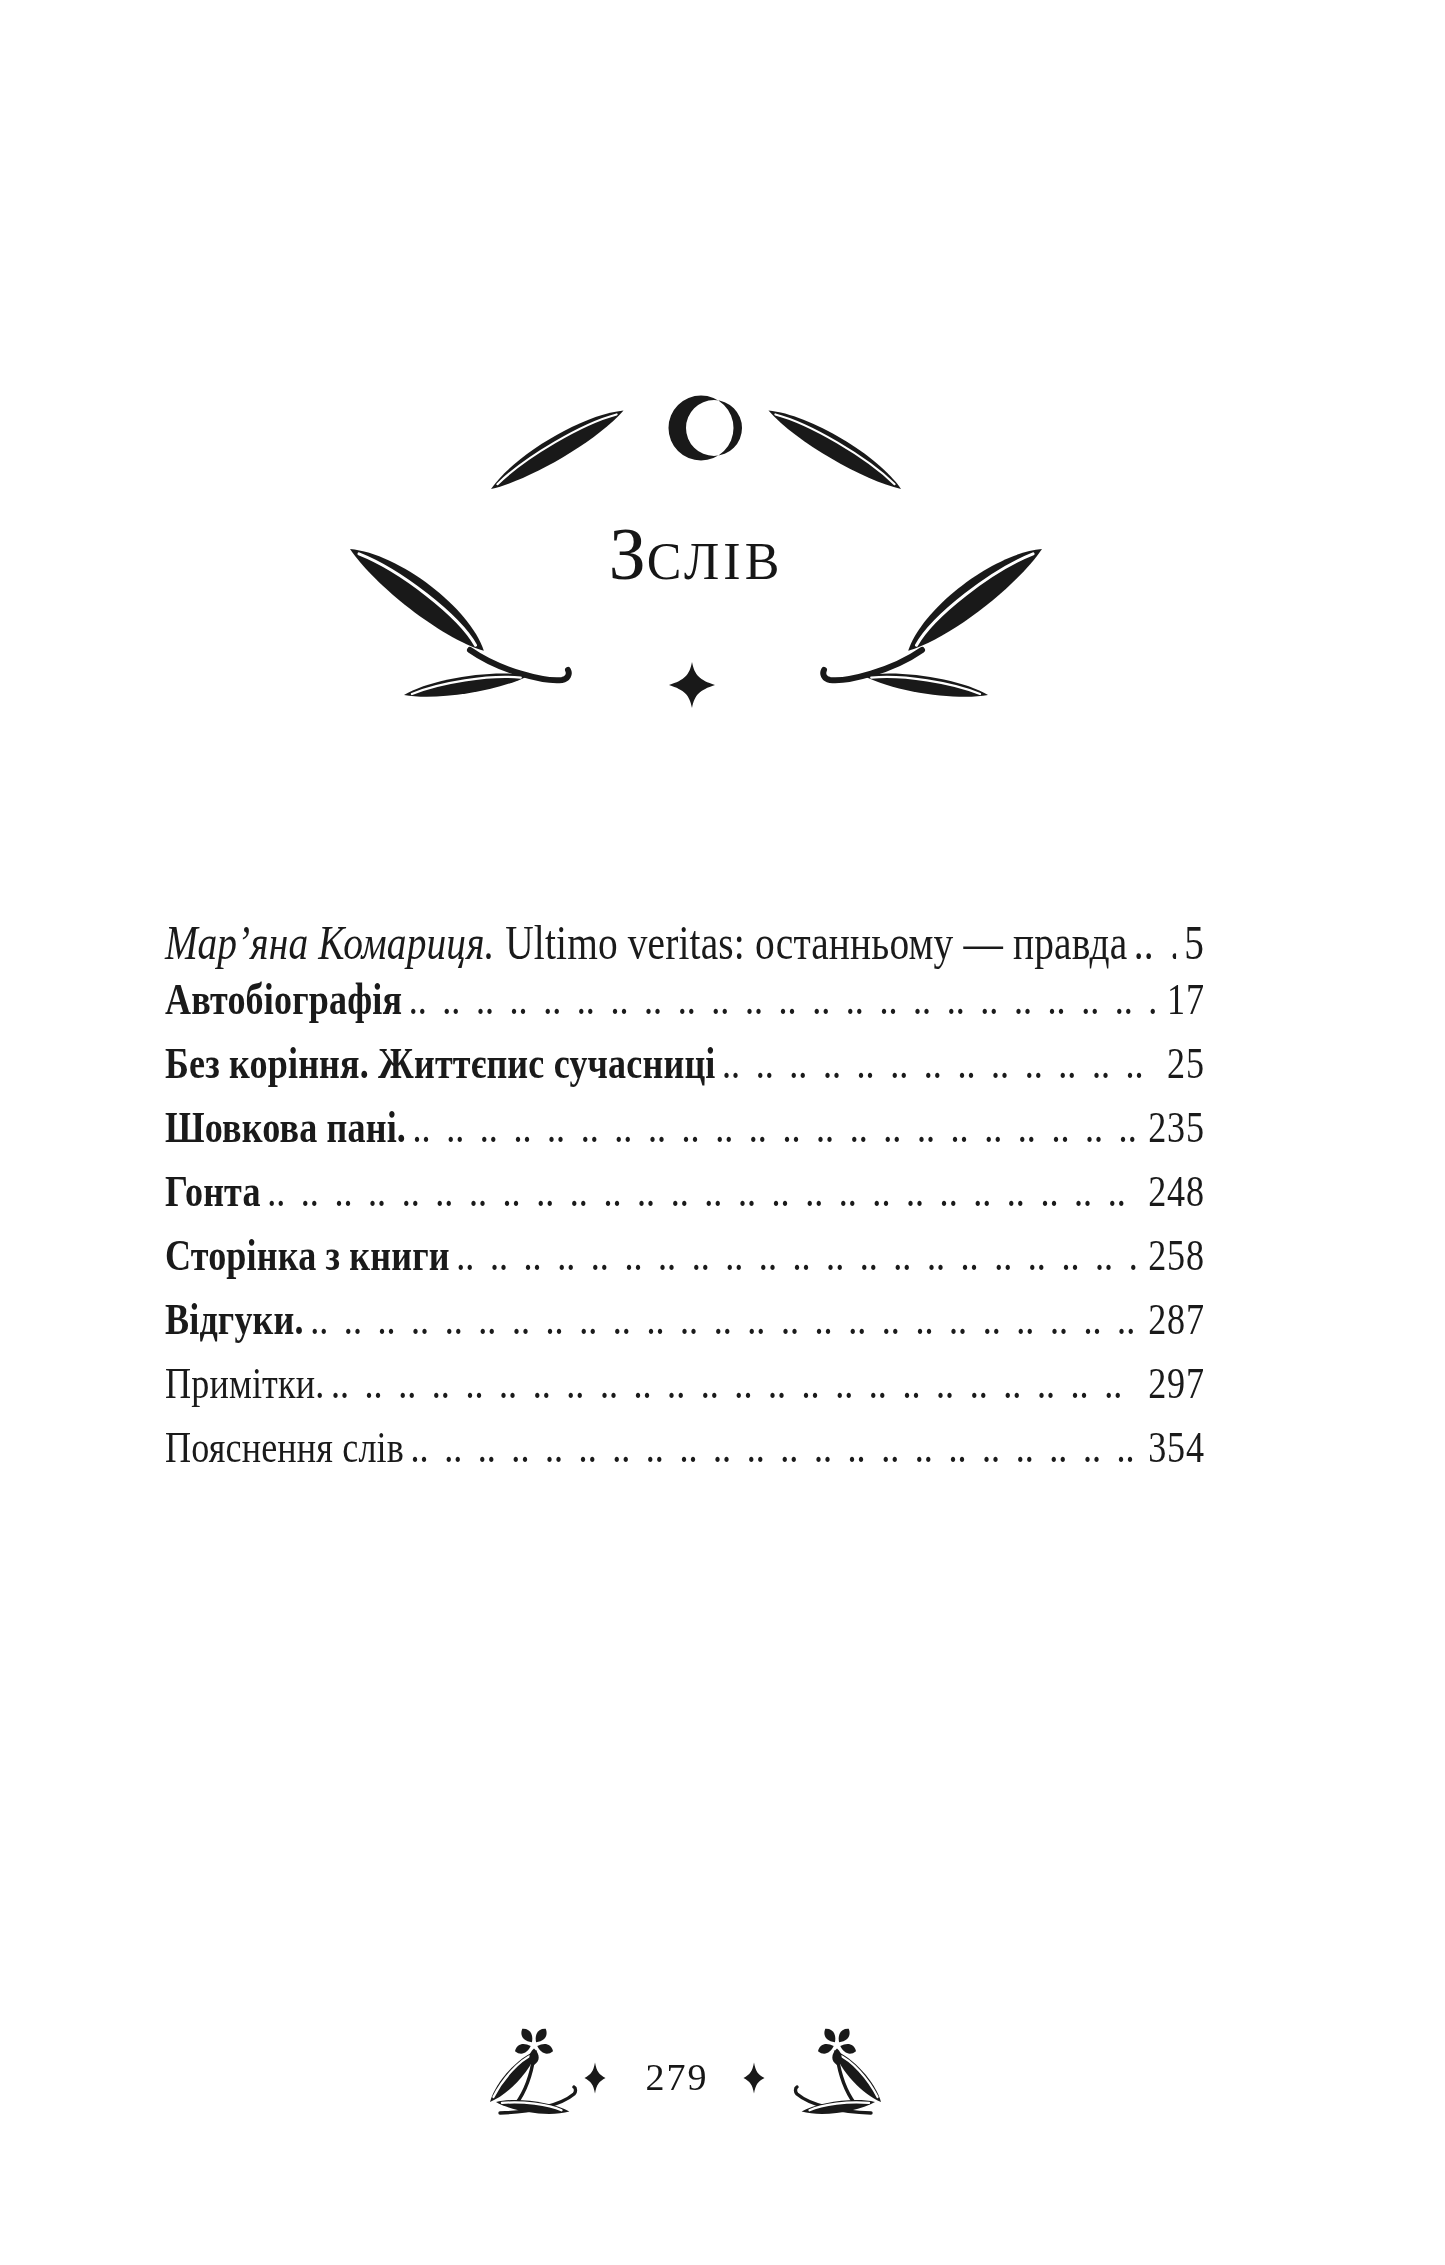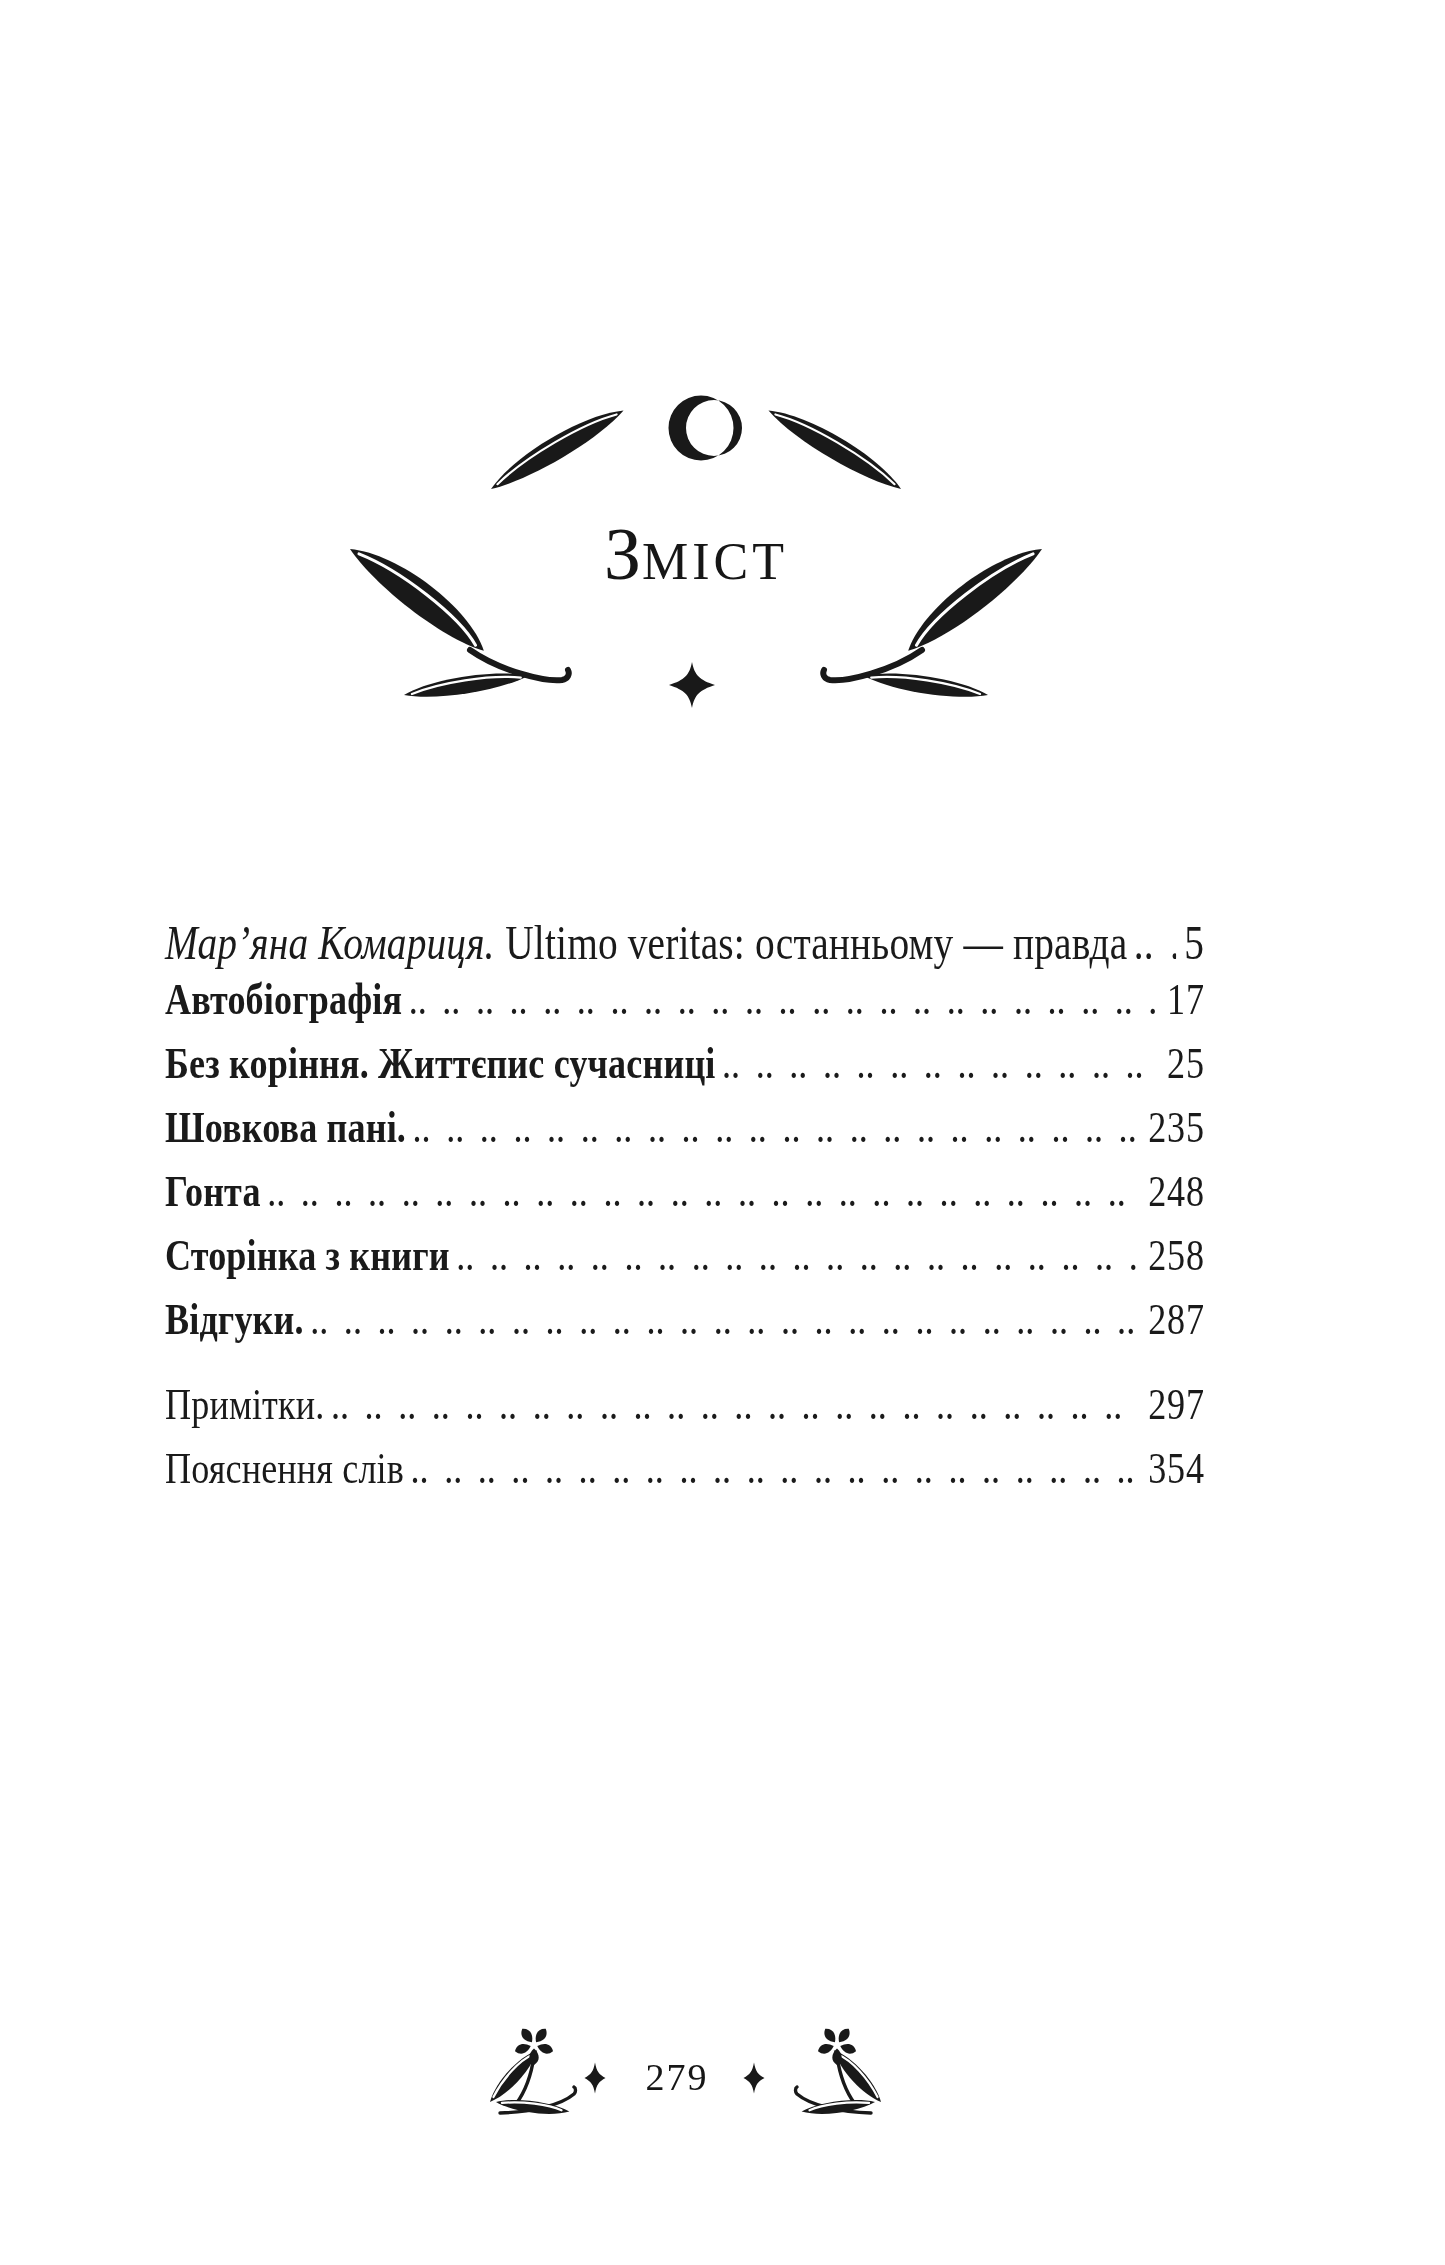--- a/index.html
+++ b/index.html
@@ -58,21 +58,21 @@
     overflow: hidden; white-space: nowrap;
     margin: 0 10px 0 8px;
     font-weight: normal;
   }
   .leader::after {
     content: ".. .. .. .. .. .. .. .. .. .. .. .. .. .. .. .. .. .. .. .. .. .. .. .. .. .. .. .. .. .. .. .. .. ..";
     word-spacing: 8px;
   }
   .pg { white-space: nowrap; font-weight: normal; letter-spacing: 1px; }
   .chapters { }
-  .back-matter { margin-top: 21px; }
+  .back-matter { }
 
   
   .page-footer {
     position: absolute; left: 165px; top: 2018px; width: 1040px; height: 100px;
     display: flex; justify-content: center; align-items: flex-start;
   }
   .floral { width: 100px; height: 100px; display: inline-block; }
   .floral.mirrored svg { transform: scaleX(-1); }
   .fstar { display: inline-block; margin-top: 44px; }
   .fstar.left  { margin-left: 2px;  margin-right: 40px; }
@@ -110,21 +110,21 @@
     </g>
     <use href="#spray-left" transform="translate(712,0) scale(-1,1)"></use>
 
     <path class="ornament-ink" fill-rule="evenodd" d="M328.5,33 a32.5,32.5 0 1,0 65,0 a32.5,32.5 0 1,0 -65,0 Z
          M346,33 a28,28 0 1,0 56,0 a28,28 0 1,0 -56,0 Z"></path>
 
     <path class="ornament-ink" d="M352,267 C354.5,280 359.5,285 375,290 C359.5,295 354.5,300 352,313
          C349.5,300 344.5,295 329,290 C344.5,285 349.5,280 352,267 Z"></path>
   </svg>
 
-  <div class="contents-title"><span>З</span><span class="title-rest">міст</span></div>
+  <div class="contents-title"><span>З</span><span class="title-rest">слів</span></div>
 </div>
 
 <div class="toc">
 
   <div class="toc-row lead">
     <span class="lbl"><span class="author">Мар’яна Комариця.</span><span class="lead-title">Ultimo veritas: останньому — правда</span></span>
     <span class="leader"></span>
     <span class="pg">5</span>
   </div>
 

